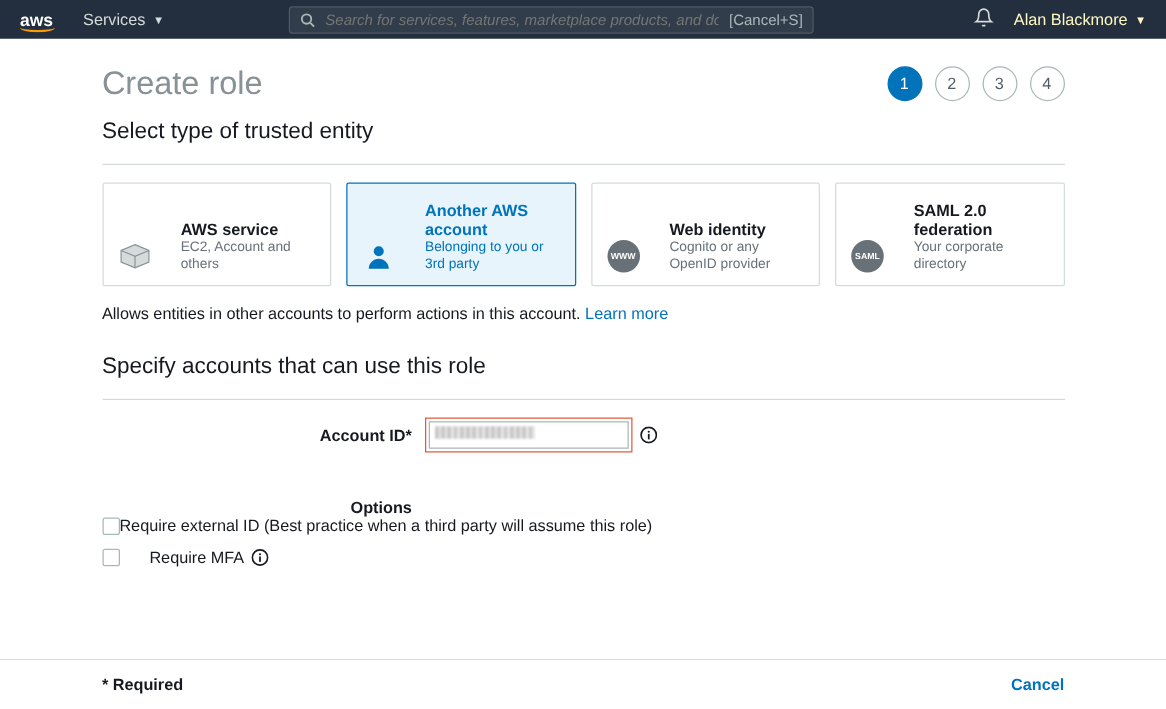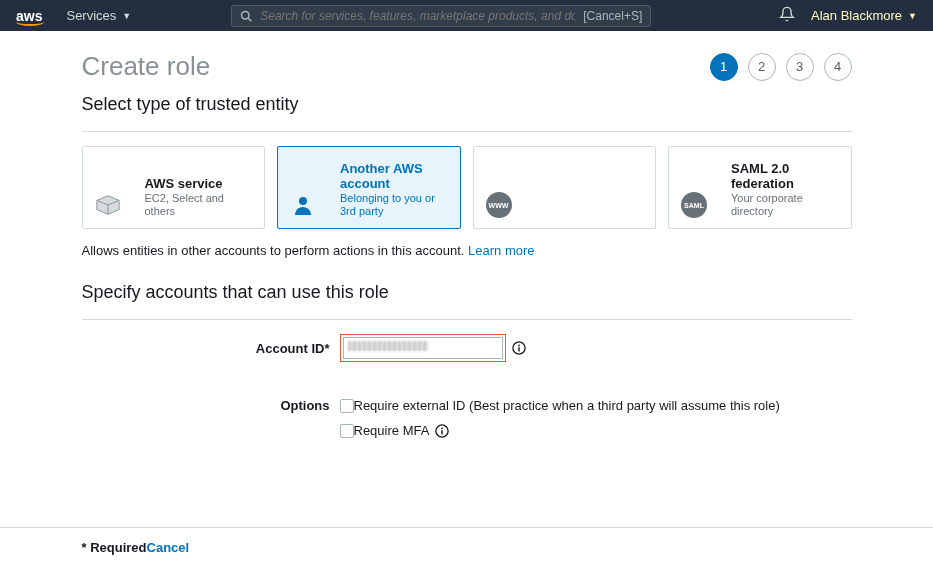--- a/index.html
+++ b/index.html
@@ -202,49 +202,50 @@
     .redacted {
       position: absolute;
       left: 8px;
       top: 7px;
       width: 80px;
       height: 10px;
       background: repeating-linear-gradient(90deg, #c9c9c9 0 3px, #e6e6e6 3px 5px);
       filter: blur(1px);
     }
     
-    .options-row { margin-top: 36px; align-items:flex-start; }
+    .options-row { margin-top: 36px; align-items:flex-start;flex-direction:column; }
     .checkbox-group { display:flex; flex-direction:column; gap:10px; }
     .checkbox-item { display:flex; align-items:center; gap:0; font-size:13px; }
     .cb {
       width: 14px;
       height: 14px;
       border: 1px solid #aab7b8;
       border-radius: 2px;
       background: #fff;
       cursor: pointer;
       flex-shrink:0;
     }
-    .mfa-info { display:inline-flex; align-items:center; gap:4px; }
+    .mfa-info { display:inline-flex; align-items:center; gap:4px;margin-left:24px; }
     
     
     .footer-bar {
       position: fixed;
       bottom: 0;
       left: 0;
       right: 0;
       border-top: 1px solid #d5dbdb;
       background: #fff;
       padding: 12px 0;
     }
     .footer-inner {
       max-width: 770px;
       margin: 0 auto;
       display: flex;
       align-items: center;
+      justify-content: space-between;
     }
     .required { font-size: 13px; font-weight:700; color:#16191f; }
     .footer-actions { display:flex; align-items:center; gap:20px; }
     .btn-link { color:#0073bb; font-weight:700; cursor:pointer; font-size:13px; }
     .btn-primary {
       background: linear-gradient(#2d8fd5, #0073bb);
       color:#fff;
       border:1px solid #0073bb;
       border-radius:3px;
       padding: 6px 14px;
@@ -308,38 +309,42 @@
     <div class="entity-card">
       <div class="entity-icon">
         <svg width="28" height="22" viewBox="0 0 28 22">
             <polygon points="14,1 26,6 26,16 14,21 2,16 2,6" fill="#d5dbdb" stroke="#879196"></polygon>
             <polyline points="2,6 14,11 26,6" fill="none" stroke="#879196"></polyline>
             <line x1="14" y1="11" x2="14" y2="21" stroke="#879196"></line>
           </svg>
       </div>
       <div class="entity-text">
         <div class="entity-title">AWS service</div>
-        <div class="entity-subtitle">EC2, Select and others</div>
+        <div class="entity-subtitle">EC2, Account and others</div>
       </div>
     </div>
     <div class="entity-card selected">
       <div class="entity-icon">
         <svg width="24" height="24" viewBox="0 0 24 24" fill="#0073bb">
             <circle cx="12" cy="8" r="4"></circle>
             <path d="M4 22c0-4.4 3.6-8 8-8s8 3.6 8 8"></path>
           </svg>
       </div>
       <div class="entity-text">
         <div class="entity-title">Another AWS account</div>
         <div class="entity-subtitle">Belonging to you or 3rd party</div>
       </div>
     </div>
     <div class="entity-card">
       <div class="entity-icon">
         <div class="badge-circle">WWW</div>
+      </div>
+      <div class="entity-text">
+        <div class="entity-title">Web identity</div>
+        <div class="entity-subtitle">Cognito or any OpenID provider</div>
       </div>
     </div>
     <div class="entity-card">
       <div class="entity-icon">
         <div class="badge-circle">SAML</div>
       </div>
       <div class="entity-text">
         <div class="entity-title">SAML 2.0 federation</div>
         <div class="entity-subtitle">Your corporate directory</div>
       </div>

